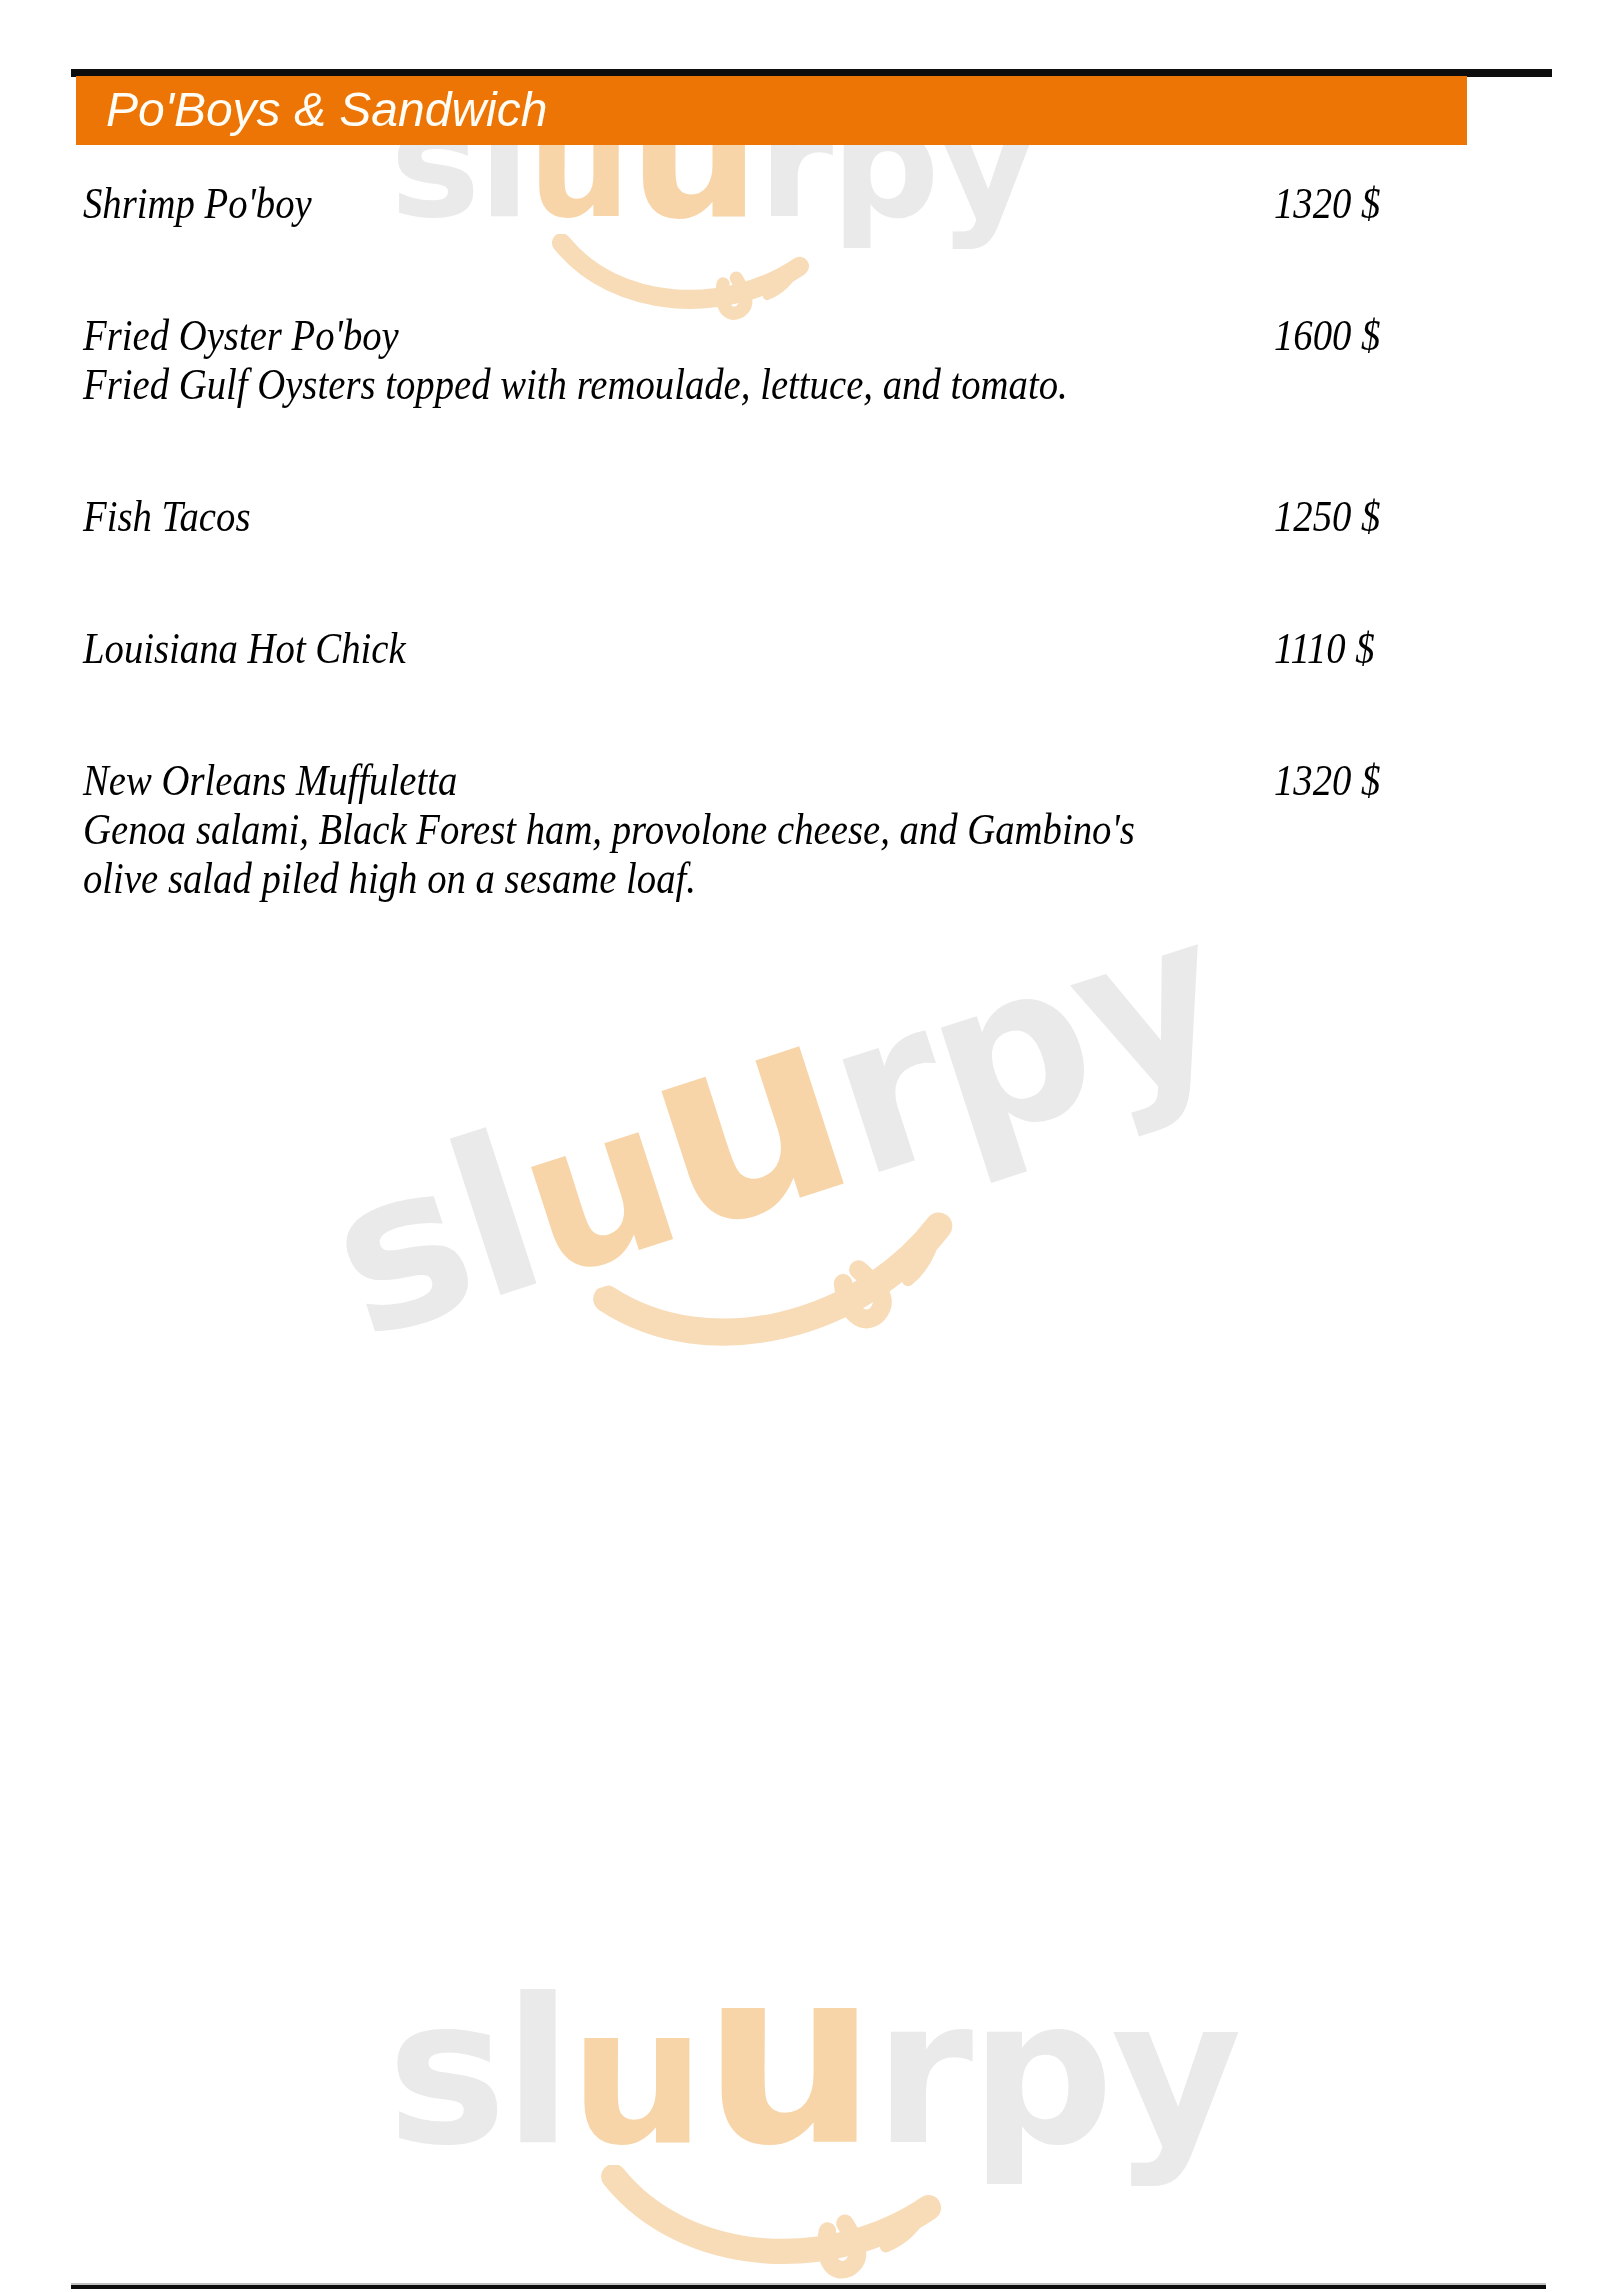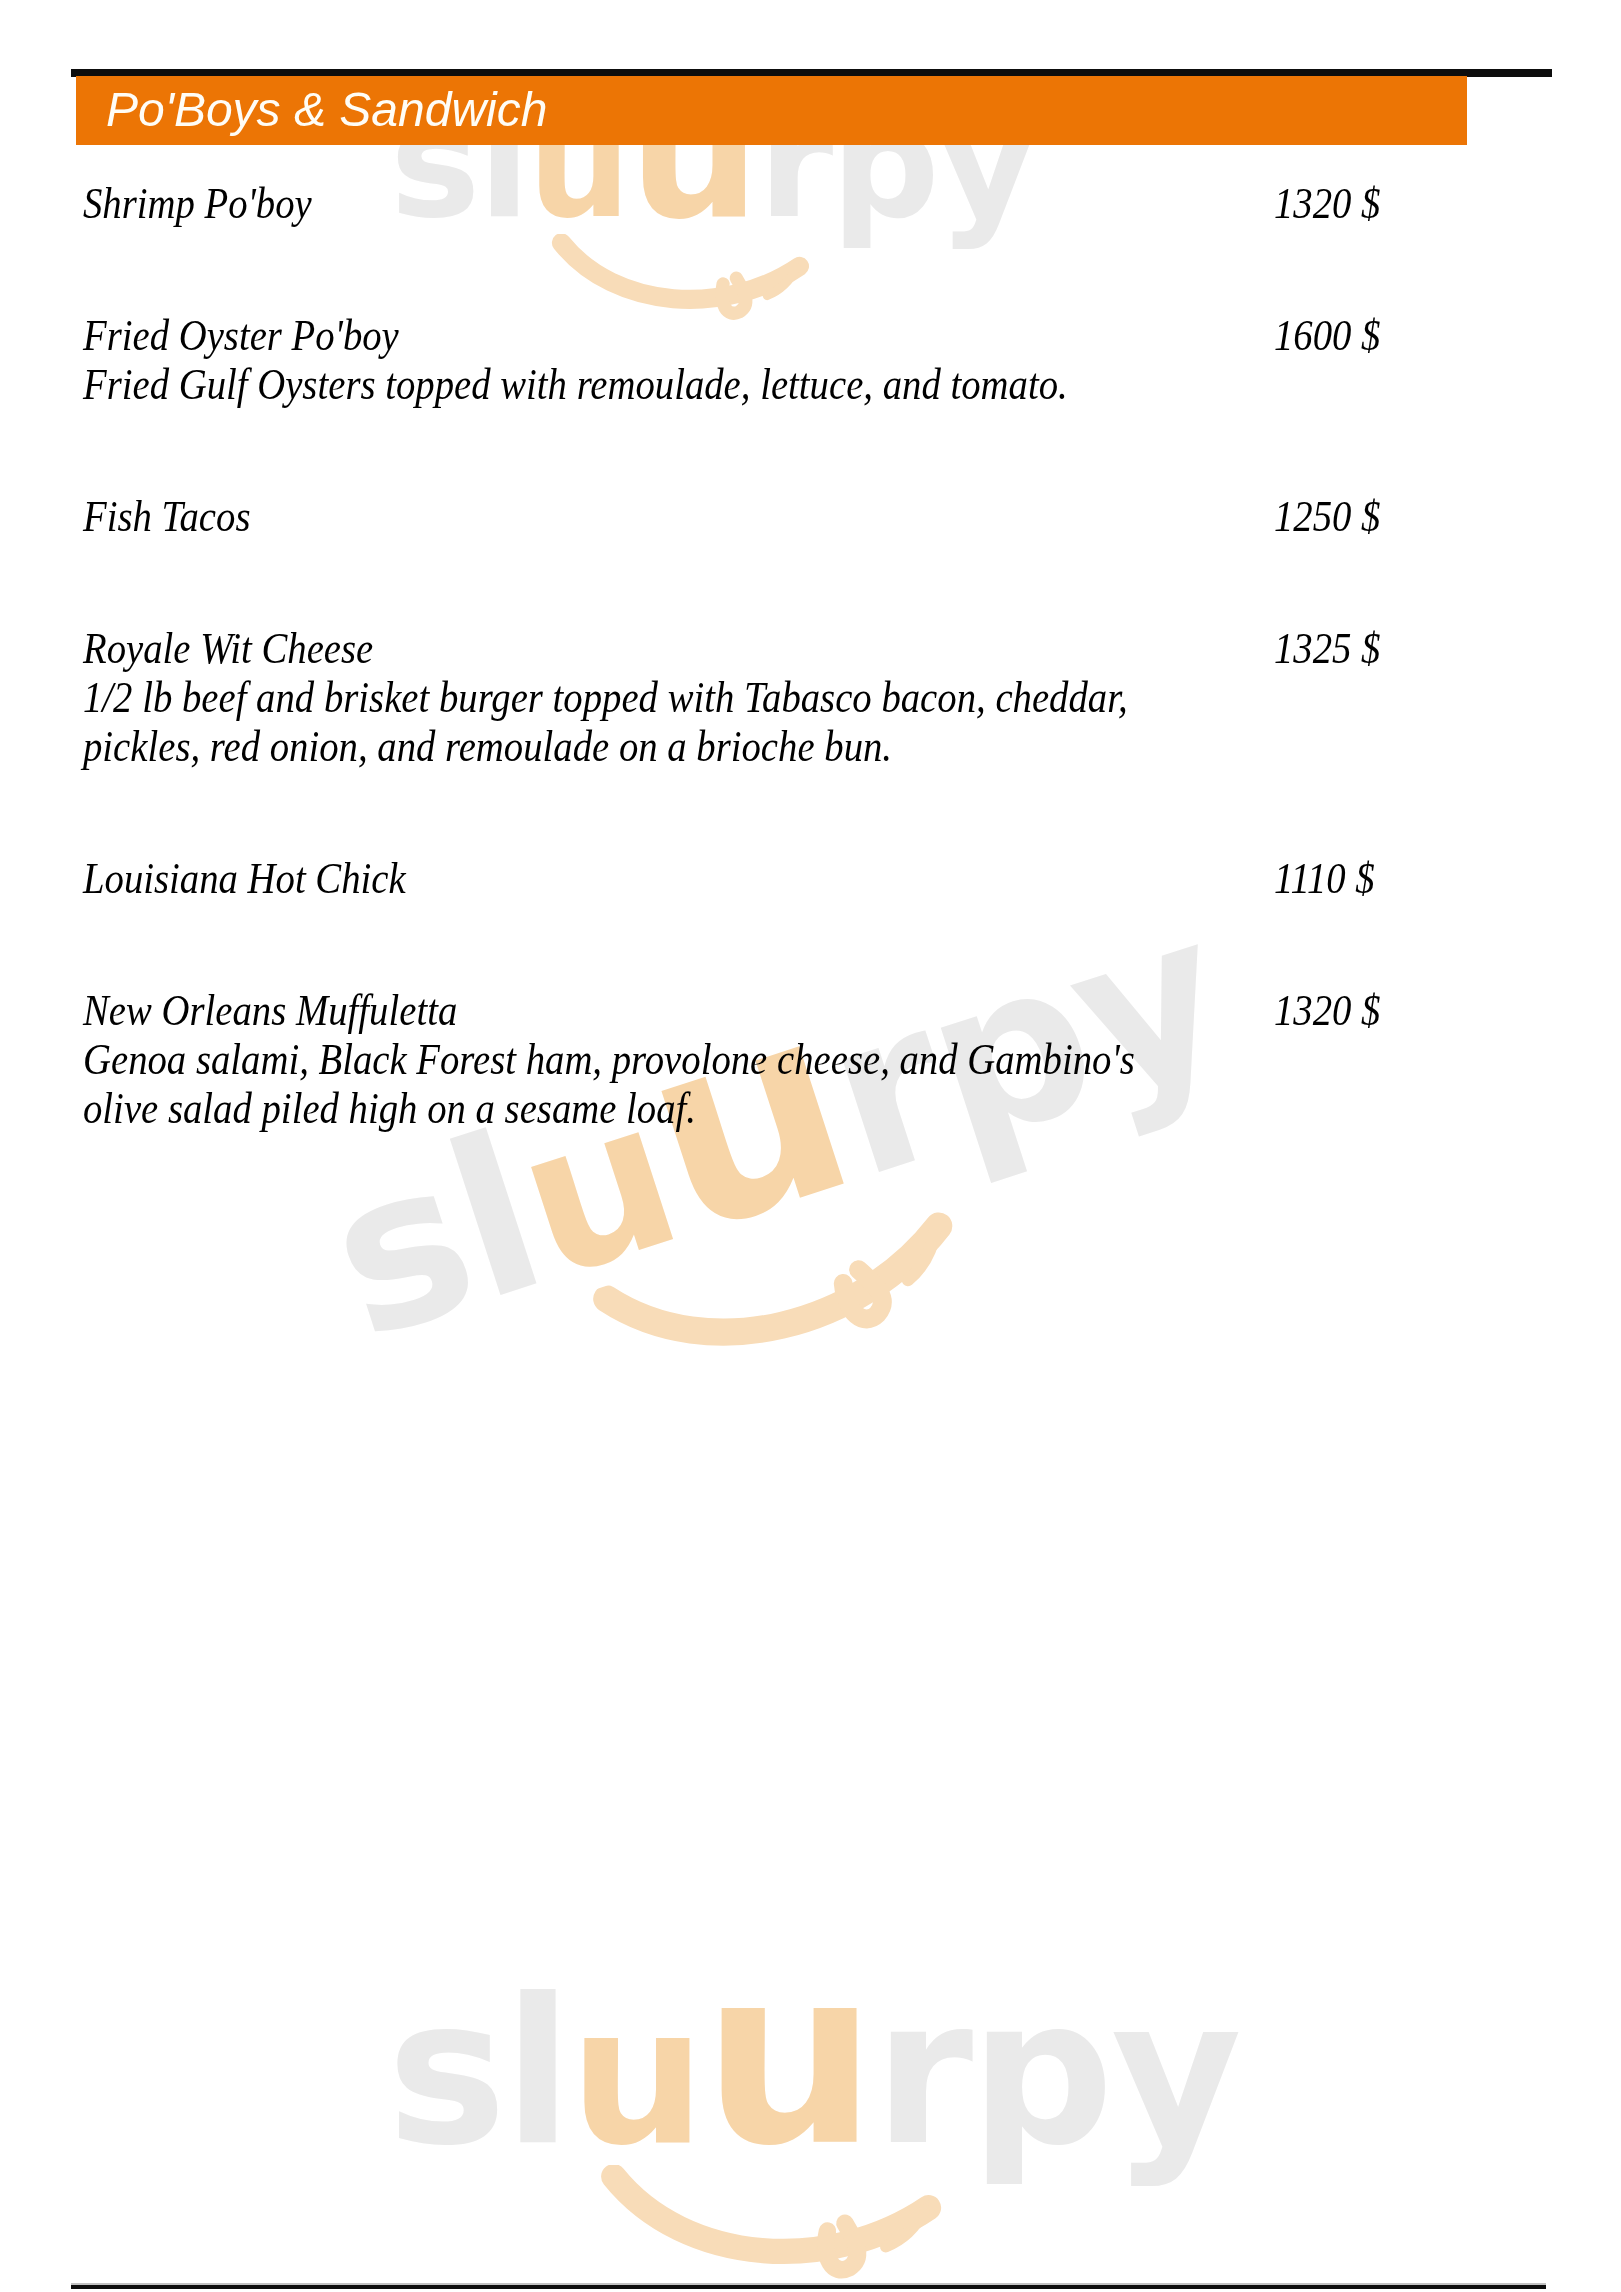--- a/index.html
+++ b/index.html
@@ -142,30 +142,20 @@
 
 
 
   <div class="menu-item">
     <div class="item-row">
       <span class="item-name">Fish Tacos</span>
       <span class="item-price">1250 $</span>
     </div>
   </div>
 
-  <div class="menu-item">
-    <div class="item-row">
-      <span class="item-name">Royale Wit Cheese</span>
-      <span class="item-price">1325 $</span>
-    </div>
-    <div class="item-desc">
-          <div class="desc-line">1/2 lb beef and brisket burger topped with Tabasco bacon, cheddar,</div>
-          <div class="desc-line">pickles, red onion, and remoulade on a brioche bun.</div>
-        </div>
-  </div>
 
   <div class="menu-item">
     <div class="item-row">
       <span class="item-name">Louisiana Hot Chick</span>
       <span class="item-price">1110 $</span>
     </div>
   </div>
 
   <div class="menu-item">
     <div class="item-row">

